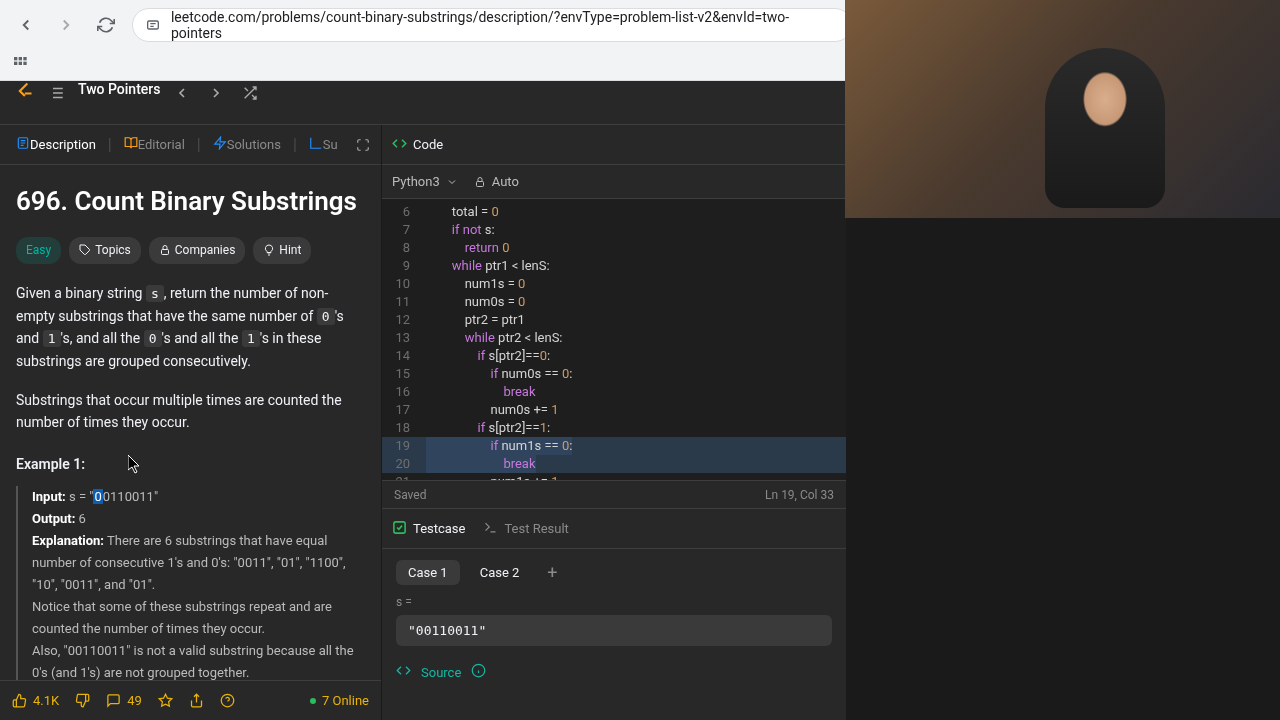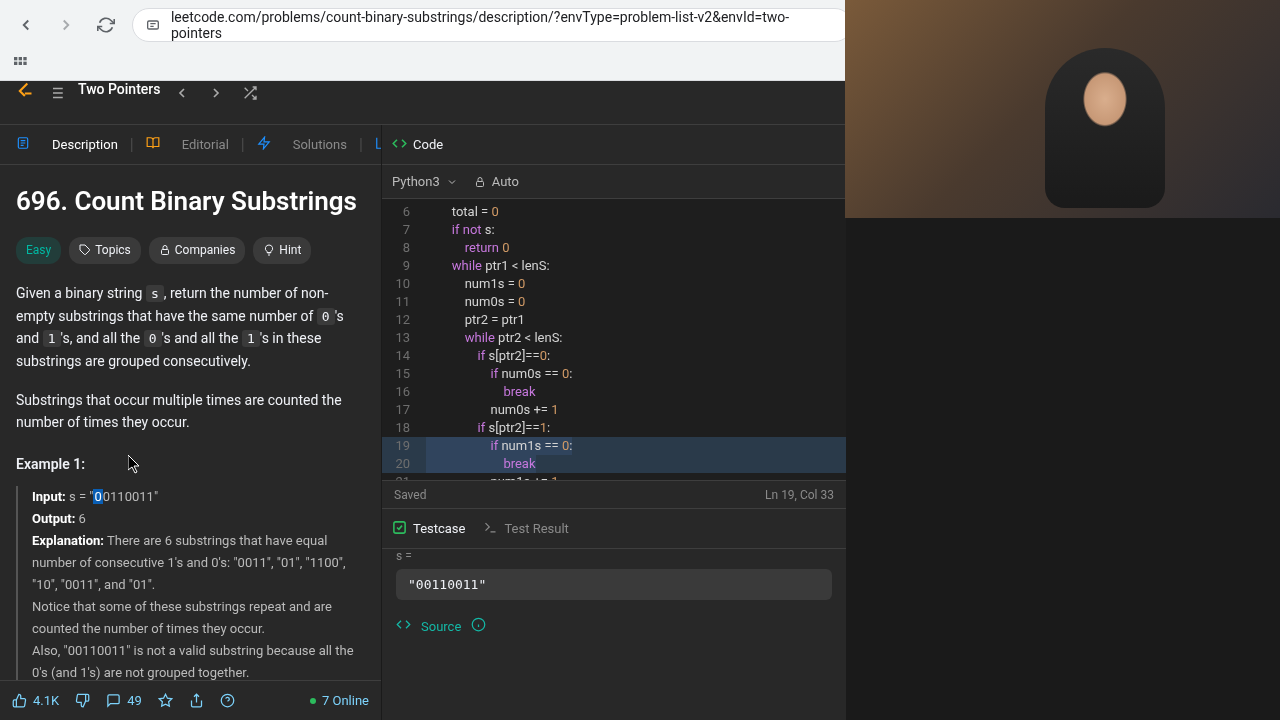--- a/index.html
+++ b/index.html
@@ -25,21 +25,21 @@
 .icon-btn { background: #3a3a3a; color: #aaa; width: 32px; height: 32px; border-radius: 6px; display: flex; align-items: center; justify-content: center; cursor: pointer; }
 .sparkle-btn { color: #8b5cf6; }
 
 
 .main { display: flex; height: calc(100% - 125px); }
 .left-panel { width: 382px; background: #282828; border-right: 1px solid #1a1a1a; display: flex; flex-direction: column; }
 .right-panel { flex: 1; background: #1e1e1e; display: flex; flex-direction: column; max-width: 464px; }
 
 
 .tabs { height: 40px; display: flex; align-items: center; padding: 0 6px; gap: 2px; border-bottom: 1px solid #3e3e3e; background: #282828; overflow: hidden; }
-.tab { padding: 6px 10px; color: #8a8a8a; font-size: 13px; display: flex; align-items: center; gap: 22px; cursor: pointer; border-radius: 4px; }
+.tab { padding: 6px 10px; color: #8a8a8a; font-size: 13px; display: flex; align-items: center; gap: 0; cursor: pointer; border-radius: 4px; }
 .tab.active { color: #fff; }
 .tab-icon { font-size: 13px; }
 .tab-divider { color: #4a4a4a; }
 .tab-actions { margin-left: auto; display: flex; gap: 2px; }
 
 
 .content { flex: 1; overflow-y: auto; padding: 16px; color: #eff1f6; font-size: 14px; line-height: 1.6; }
 .problem-title { font-size: 26px; font-weight: 600; color: #fff; margin-bottom: 14px; }
 .badges { display: flex; gap: 8px; margin-bottom: 18px; flex-wrap: wrap; }
 .badge { padding: 4px 10px; border-radius: 12px; font-size: 12px; display: flex; align-items: center; gap: 4px; cursor: pointer; }
@@ -47,21 +47,21 @@
 .badge.tag { background: #3a3a3a; color: #eff1f6; }
 .prose { color: #eff1f6; margin-bottom: 16px; }
 .prose code { background: #3a3a3a; padding: 1px 5px; border-radius: 3px; font-family: Menlo, monospace; font-size: 13px; }
 .example-heading { font-weight: 600; margin-top: 20px; margin-bottom: 10px; }
 .example-block { border-left: 2px solid #555; padding-left: 14px; font-family: Menlo, monospace; font-size: 13px; line-height: 1.7; color: #bbb; }
 .example-block strong { color: #fff; }
 .example-block .inval { color: #bbb; }
 .highlight-sel { background: #0a5fb5; color: #fff; padding: 0 1px; }
 
 
-.bottom-bar { height: 40px; border-top: 1px solid #3e3e3e; display: flex; align-items: center; padding: 16px 12px; gap: 16px; background: #282828; font-size: 13px; color: #7dd3fc; }
+.bottom-bar { height: 40px; border-top: 1px solid #3e3e3e; display: flex; align-items: center; padding: 16px 12px; gap: 16px; background: #282828; font-size: 13px; color: #eab308; }
 .bottom-item { display: flex; align-items: center; gap: 6px; cursor: pointer; }
 .bottom-right { margin-left: auto; display: flex; align-items: center; gap: 6px; }
 .online-dot { width: 6px; height: 6px; background: #2cbb5d; border-radius: 50%; }
 
 
 .code-tabs { height: 40px; display: flex; align-items: center; padding: 0 10px; gap: 10px; background: #282828; border-bottom: 1px solid #3e3e3e; }
 .code-tab { display: flex; align-items: center; gap: 6px; color: #eff1f6; font-size: 13px; cursor: pointer; }
 .code-tab-icon { color: #2cbb5d; }
 .lang-bar { height: 34px; display: flex; align-items: center; padding: 0 10px; gap: 16px; background: #282828; border-bottom: 1px solid #3e3e3e; font-size: 13px; color: #bbb; }
 .lang-select { display: flex; align-items: center; gap: 6px; cursor: pointer; }
@@ -444,20 +444,25 @@
         </div>
         <div class="test-tab">
           <span style="color:#8a8a8a">
             <svg width="15" height="15" viewBox="0 0 24 24" fill="none" stroke="currentColor" stroke-width="2">
                 <path d="M4 17l6-6-6-6M12 19h8"></path>
               </svg>
           </span>
           <span>Test Result</span>
         </div>
       </div>
+      <div class="case-tabs">
+        <div class="case-tab active">Case 1</div>
+        <div class="case-tab">Case 2</div>
+        <div class="case-add">+</div>
+      </div>
       <div class="case-body">
         <div class="case-label">s =</div>
         <div class="case-input">"00110011"</div>
       </div>
       <div class="test-bottom">
         <span>
           <svg width="15" height="15" viewBox="0 0 24 24" fill="none" stroke="currentColor" stroke-width="2">
               <path d="M16 18l6-6-6-6M8 6l-6 6 6 6"></path>
             </svg>
         </span>

